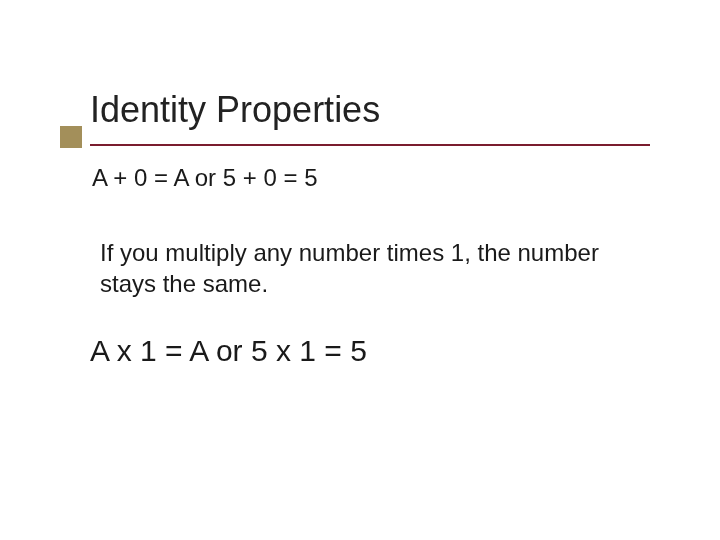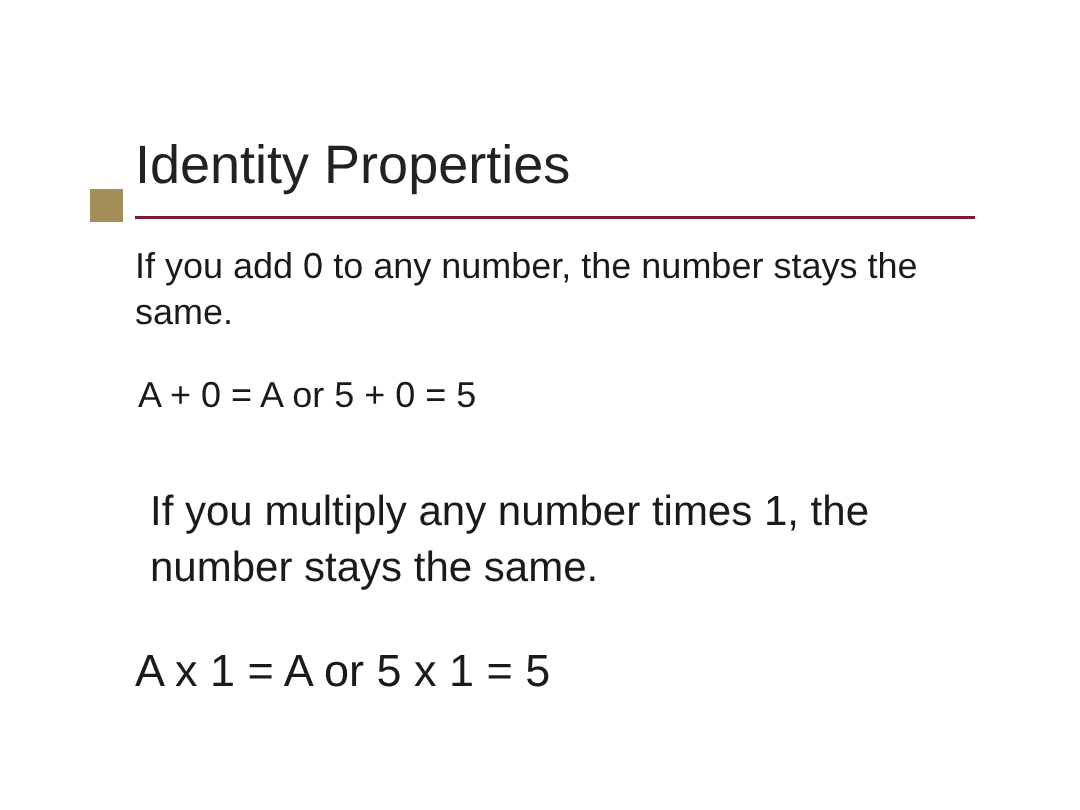--- a/index.html
+++ b/index.html
@@ -2,27 +2,26 @@
 <html><head>
 <meta charset="utf-8">
 <style>
 html,body{margin:0;padding:0;width:720px;height:540px;background:#fff;font-family:Verdana,Geneva,sans-serif;color:#1a1a1a}
 .slide{position:relative;width:720px;height:540px;box-sizing:border-box;padding:90px 60px 40px 90px}
 .accent-square{position:absolute;left:60px;top:126px;width:22px;height:22px;background:#a38f5a}
 .title{font-size:36px;font-weight:400;margin:0 0 14px 0;line-height:1.1;color:#222}
 .underline{border:none;border-top:2px solid #7a1c2e;margin:0 0 16px 0;width:560px}
 .body-text{font-size:24px;line-height:1.3;margin:0 0 24px 0}
 .eqn{font-size:24px;line-height:1.3;margin:0 0 44px 2px}
-.body-text2{font-size:28px;line-height:1.3;margin:14px 0 32px 10px}
+.body-text2{font-size:24px;line-height:1.3;margin:14px 0 32px 10px}
 .eqn2{font-size:30px;line-height:1.3;margin:0 0 0 0}
 </style>
 </head>
 <body>
 
 <div class="slide">
   <div class="accent-square"></div>
   <h1 class="title">Identity Properties</h1>
   <hr class="underline">
-  <p class="body-text">If you add 0 to any number, the number stays the same.</p>
   <p class="eqn">A + 0 = A   or  5 + 0 = 5</p>
   <p class="body-text2">If you multiply any number times 1, the number stays the same.</p>
   <p class="eqn2">A x 1 = A    or 5 x 1 = 5</p>
 </div>
 
 </body></html>

